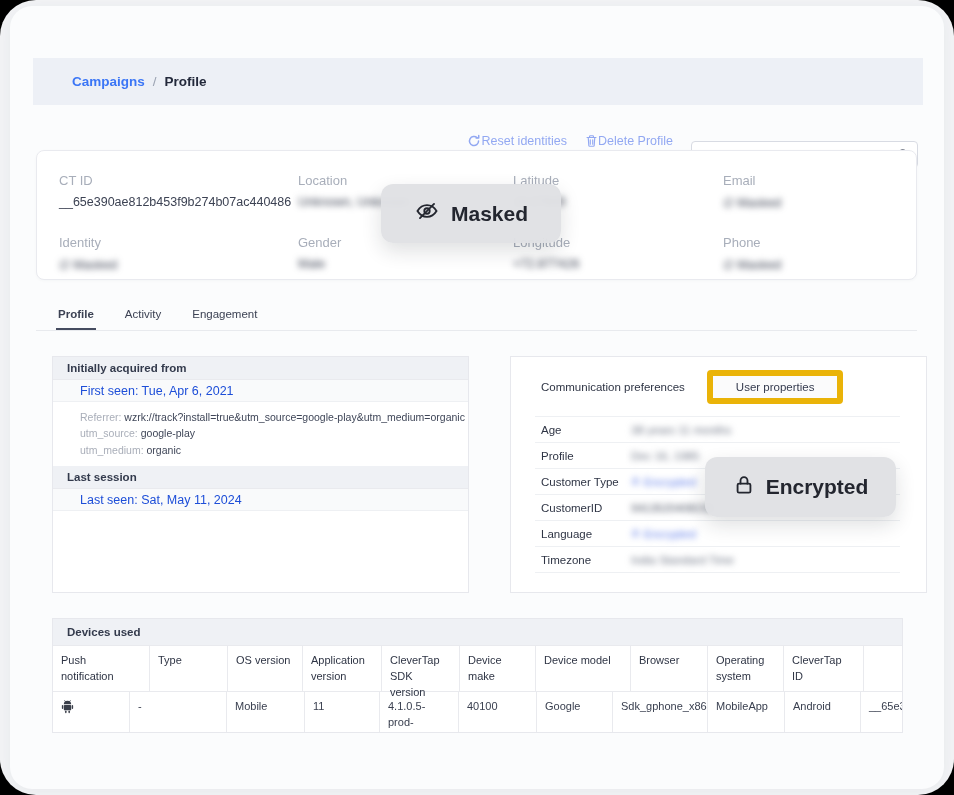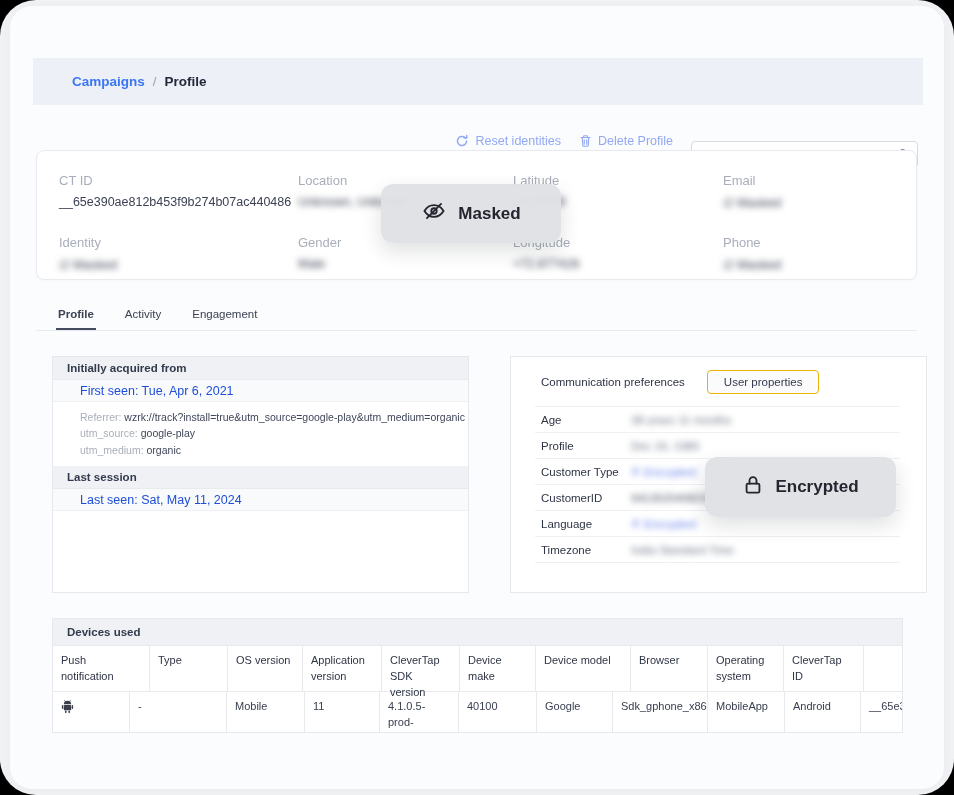--- a/index.html
+++ b/index.html
@@ -8,36 +8,36 @@
   .window { position:absolute; left:10px; top:6px; width:934px; height:783px; background:#fbfcfd; border-radius:22px; box-shadow:0 2px 18px rgba(40,50,70,.06); }
 
   
   .crumb-band { position:absolute; left:33px; top:58px; width:890px; height:47px; background:#edf0f6; display:flex; align-items:center; padding-left:39px; font-size:13.5px; }
   .crumb-link { color:#3b76f6; font-weight:600; cursor:pointer; }
   .crumb-sep { color:#9aa2b1; margin:0 8px; }
   .crumb-current { color:#23293b; font-weight:600; }
 
   
   .actions { position:absolute; top:113px; right:36px; display:flex; align-items:center; gap:18px; }
-  .action-link { display:flex; align-items:center; gap:6px; color:#92a8f2; font-size:12.5px; cursor:pointer; }
+  .action-link { display:flex; align-items:center; color:#92a8f2; font-size:12.5px; cursor:pointer; }
   .action-link svg { display:block; }
   .search-box { position:relative; width:227px; height:27px;margin-top:28px; }
   .search-box input { width:100%; height:100%; border:1px solid #d8dbe3; border-radius:4px; background:#fff; font-size:11.5px; color:#4a5162; padding:0 26px 0 10px; outline:none; font-family:"Liberation Sans",sans-serif; }
   .search-box input::placeholder { color:#a5adbb; }
   .search-ico { position:absolute; right:8px; top:6px; color:#5b6272; }
 
   
   .profile-card { position:absolute; left:36px; top:150px; width:881px; height:130px; background:#fff; border:1px solid #e9eaef; border-radius:8px; box-shadow:0 1px 3px rgba(40,50,70,.03); }
   .pf { position:absolute; }
   .pf .lab { font-size:13px; color:#a8aeba; margin-bottom:7px; }
   .pf .val { font-size:12.5px; color:#3c4253; }
   .val-ctid { color:#b2b7c1; }
   .blurred { filter:blur(3px); color:#848b9a; }
 
-  .big-badge { position:absolute; display:flex; align-items:center; justify-content:center; gap:11px; background:rgba(224,225,228,.96); border-radius:12px; box-shadow:0 8px 20px rgba(30,35,45,.14); font-size:17px; font-weight:700; color:#23262f; }
+  .big-badge { position:absolute; display:flex; align-items:center; justify-content:center; gap:11px; background:rgba(224,225,228,.96); border-radius:12px; box-shadow:0 8px 20px rgba(30,35,45,.14); font-size:21px; font-weight:700; color:#23262f; }
   .badge-masked { left:344px; top:33px; width:180px; height:59px; }
 
   
   .tabs { position:absolute; left:36px; top:302px; width:881px; border-bottom:1px solid #e8eaee; display:flex; gap:27px; padding-left:20px; font-size:11.5px; color:#3c4254; }
   .tab { padding:6px 2px 10px; cursor:pointer; }
   .tab.active { font-weight:600; border-bottom:2px solid #454c60; padding-bottom:8px; }
 
   
   .panel { position:absolute; background:#fff; border:1px solid #e7e8ed; }
   .panel-left { left:52px; top:356px; width:417px; height:237px; }
@@ -46,21 +46,21 @@
 
   .strip { height:23px; background:#eff1f5; border-bottom:1px solid #e9eaee; font-size:11.5px; font-weight:600; color:#333a4c; line-height:22px; padding-left:14px; }
   .seen-row { height:22px; background:#f9fafb; border-bottom:1px solid #eef0f3; font-size:12.5px; font-weight:400; color:#1d4ed8; line-height:22px; padding-left:27px; }
   .ref-block { padding:7px 6px 8px 27px; font-size:10.5px; line-height:1.55; white-space:nowrap; overflow:hidden; }
   .ref-lab { color:#a9aeb9; }
   .ref-val { color:#3f4658; }
 
   
   .props-tabs { display:flex; align-items:center; padding:13px 0 0 30px; }
   .props-tab-plain { font-size:11.5px; color:#2f3545; cursor:pointer; }
-  .props-tab-btn { margin-left:22px; border:1px solid #eab308; border-radius:4px; background:#fbfbfc; padding:5px 16px; font-size:11.5px; color:#353b4f; cursor:pointer; }
+  .props-tab-btn { margin-left:22px; border:6px solid #eab308; border-radius:4px; background:#fbfbfc; padding:5px 23px; font-size:11.5px; color:#353b4f; cursor:pointer; }
   .props-table { margin:12px 26px 0 24px; border-top:1px solid #eef0f3; }
   .prow { display:flex; align-items:center; height:26px; border-bottom:1px solid #eef0f3; font-size:11.5px; }
   .prow .plab { width:96px; color:#2f3545; padding-left:6px; }
   .prow .pval { color:#6c7383; display:flex; align-items:center; gap:4px; }
   .pval.enc { color:#5b79e8; }
   .pval.dark { color:#4a5162; }
   .badge-encrypted { left:194px; top:100px; width:191px; height:60px; }
   .panel-right { overflow:visible; }
   .panel-rel { position:relative; width:100%; height:100%; }
 

